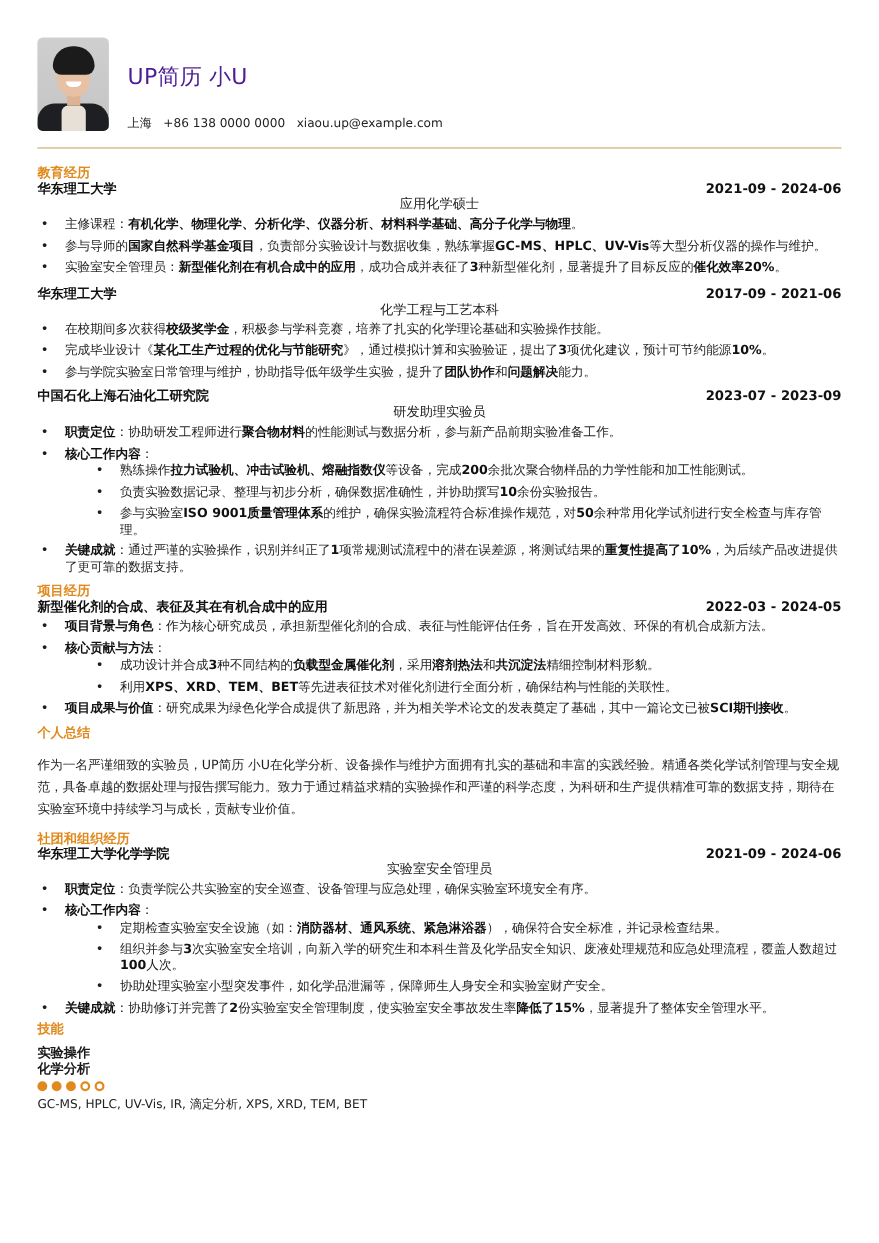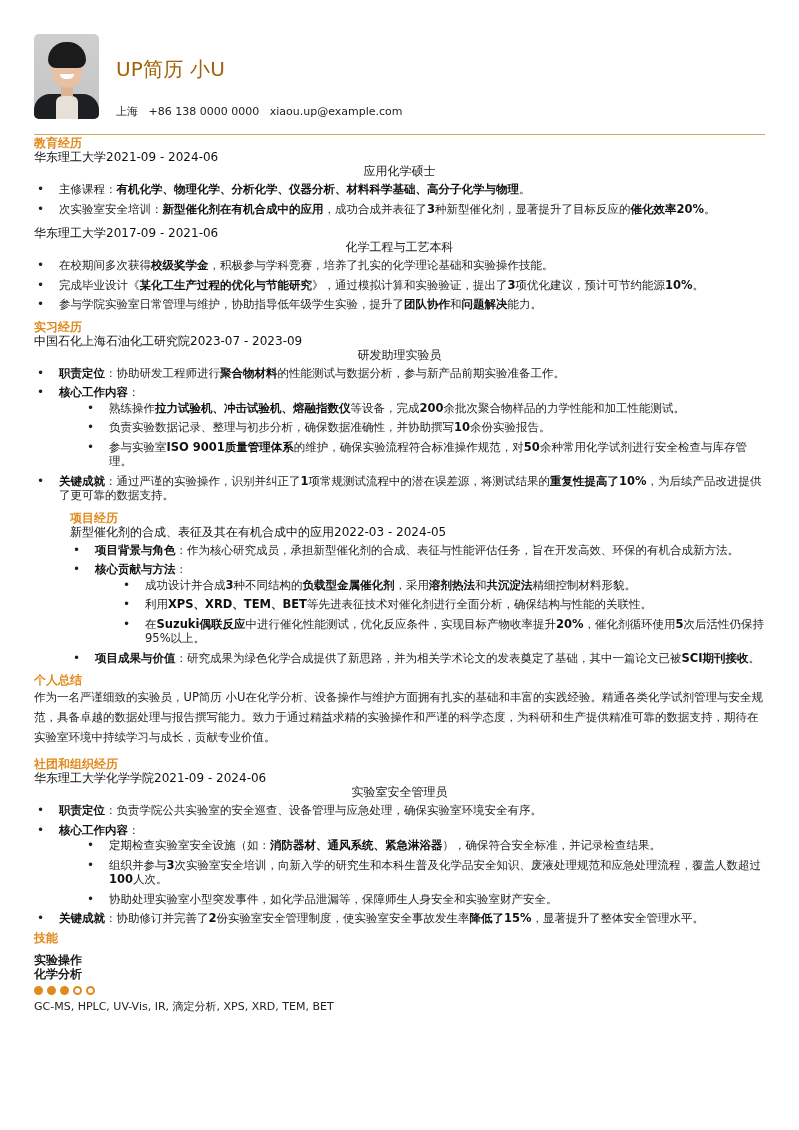--- a/index.html
+++ b/index.html
@@ -13,35 +13,35 @@
                  border-radius:18px 18px 8px 8px; }
   .photo .face { position:absolute; left:18px; top:16px; width:30px; height:38px; background:#e8c0a3;
                  border-radius:14px 14px 16px 16px; }
   .photo .smile { position:absolute; left:26px; top:40px; width:14px; height:5px; background:#fff;
                   border-radius:0 0 7px 7px; }
   .photo .neck { position:absolute; left:27px; top:52px; width:12px; height:10px; background:#ddb396; }
   .photo .jacket { position:absolute; left:0; top:60px; width:65px; height:30px; background:#1e1f22;
                    border-radius:16px 16px 0 0; }
   .photo .shirt { position:absolute; left:22px; top:62px; width:22px; height:26px; background:#e6e0d6;
                   border-radius:6px 6px 0 0; }
-  .name { position:absolute; left:82px; top:56px; font-size:20px; font-weight:normal; color:#a16207; letter-spacing:0.2px; }
+  .name { position:absolute; left:82px; top:56px; font-size:20px; font-weight:normal; color:#4c1d95; letter-spacing:0.2px; }
   .contact { position:absolute; left:82px; top:104px; font-size:11px; color:#222; }
   .contact span { margin-right:7px; }
   .divider { position:absolute; left:0; top:134px; width:731px; height:1px; background:#c9a860; }
 
   .section-title { color:#e08a1e; font-size:12px; font-weight:bold; line-height:14px; margin-top:0; }
-  .entry-head { display:flex; font-size:12px; font-weight:normal; line-height:14px; color:#111; }
+  .entry-head { display:flex; justify-content:space-between; font-size:12px; font-weight:bold; line-height:14px; color:#111; }
   .entry-sub { display:flex; justify-content:center; font-size:12px; line-height:14px; color:#222; }
   ul { margin:4px 0 0 0; padding:0; list-style:none; }
   li { position:relative; padding-left:25px; font-size:11.5px; line-height:14.5px; margin-bottom:5px; color:#1e1e1e; }
   li::before { content:"•"; position:absolute; left:3px; top:0; font-size:12px; }
   ul.sub { margin-top:1px; }
   ul.sub li { padding-left:25px; margin-left:25px; margin-bottom:5px; }
   b { font-weight:bold; color:#111; }
-  .para { font-size:11.5px; line-height:20px; color:#1e1e1e; margin-top:0; }
+  .para { font-size:11.5px; line-height:20px; color:#1e1e1e; margin-top:12px; }
   .skill-name { font-size:12px; font-weight:bold; line-height:14px; }
   .dots { display:flex; gap:4px; margin:5px 0 5px 0; }
   .dot { width:9px; height:9px; border-radius:50%; border:2px solid #e08a1e; box-sizing:border-box; }
   .dot.on { background:#e08a1e; }
   .skill-desc { font-size:11px; line-height:14px; color:#222; }
 </style>
 </head>
 <body>
 
 <div class="page">
@@ -57,35 +57,36 @@
     </div>
     <div class="name">UP简历 小U</div>
     <div class="contact">
       <span>上海</span>
       <span>+86 138 0000 0000</span>
       <span>xiaou.up@example.com</span>
     </div>
     <div class="divider"></div>
   </div>
 
-  <div style="">
+  <div style="margin-top:14px;">
     <div class="section-title">教育经历</div>
 
     <div>
       <div class="entry-head">
         <span>华东理工大学</span>
         <span>2021-09 - 2024-06</span>
       </div>
       <div class="entry-sub">
         <span>应用化学</span>
         <span>硕士</span>
       </div>
       <ul>
         <li><span>主修课程：</span><b>有机化学、物理化学、分析化学、仪器分析、材料科学基础、高分子化学与物理</b><span>。</span></li>
-        <li><span>次实验室安全培训：</span><b>新型催化剂在有机合成中的应用</b><span>，成功合成并表征了</span><b>3</b><span>种新型催化剂，显著提升了目标反应的</span><b>催化效率20%</b><span>。</span></li>
+        <li><span>参与导师的</span><b>国家自然科学基金项目</b><span>，负责部分实验设计与数据收集，熟练掌握</span><b>GC-MS、HPLC、UV-Vis</b><span>等大型分析仪器的操作与维护。</span></li>
+        <li><span>实验室安全管理员：</span><b>新型催化剂在有机合成中的应用</b><span>，成功合成并表征了</span><b>3</b><span>种新型催化剂，显著提升了目标反应的</span><b>催化效率20%</b><span>。</span></li>
       </ul>
     </div>
 
     <div style="margin-top:10px;">
       <div class="entry-head">
         <span>华东理工大学</span>
         <span>2017-09 - 2021-06</span>
       </div>
       <div class="entry-sub">
         <span>化学工程与工艺</span>
@@ -93,54 +94,52 @@
       </div>
       <ul>
         <li><span>在校期间多次获得</span><b>校级奖学金</b><span>，积极参与学科竞赛，培养了扎实的化学理论基础和实验操作技能。</span></li>
         <li><span>完成毕业设计《</span><b>某化工生产过程的优化与节能研究</b><span>》，通过模拟计算和实验验证，提出了</span><b>3</b><span>项优化建议，预计可节约能源</span><b>10%</b><span>。</span></li>
         <li><span>参与学院实验室日常管理与维护，协助指导低年级学生实验，提升了</span><b>团队协作</b><span>和</span><b>问题解决</b><span>能力。</span></li>
       </ul>
     </div>
   </div>
 
   <div style="margin-top:8px;">
-    <div class="section-title">实习经历</div>
     <div class="entry-head">
       <span>中国石化上海石油化工研究院</span>
       <span>2023-07 - 2023-09</span>
     </div>
     <div class="entry-sub">
       <span>研发助理实验员</span>
     </div>
     <ul>
       <li><b>职责定位</b><span>：协助研发工程师进行</span><b>聚合物材料</b><span>的性能测试与数据分析，参与新产品前期实验准备工作。</span></li>
       <li><b>核心工作内容</b><span>：</span>
         <ul class="sub">
           <li><span>熟练操作</span><b>拉力试验机、冲击试验机、熔融指数仪</b><span>等设备，完成</span><b>200</b><span>余批次聚合物样品的力学性能和加工性能测试。</span></li>
           <li><span>负责实验数据记录、整理与初步分析，确保数据准确性，并协助撰写</span><b>10</b><span>余份实验报告。</span></li>
           <li><span>参与实验室</span><b>ISO 9001质量管理体系</b><span>的维护，确保实验流程符合标准操作规范，对</span><b>50</b><span>余种常用化学试剂进行安全检查与库存管理。</span></li>
         </ul>
       </li>
       <li><b>关键成就</b><span>：通过严谨的实验操作，识别并纠正了</span><b>1</b><span>项常规测试流程中的潜在误差源，将测试结果的</span><b>重复性提高了10%</b><span>，为后续产品改进提供了更可靠的数据支持。</span></li>
     </ul>
   </div>
 
-  <div style="margin-top:8px;margin-left:36px;">
+  <div style="margin-top:8px;">
     <div class="section-title">项目经历</div>
     <div class="entry-head">
       <span>新型催化剂的合成、表征及其在有机合成中的应用</span>
       <span>2022-03 - 2024-05</span>
     </div>
     <ul>
       <li><b>项目背景与角色</b><span>：作为核心研究成员，承担新型催化剂的合成、表征与性能评估任务，旨在开发高效、环保的有机合成新方法。</span></li>
       <li><b>核心贡献与方法</b><span>：</span>
         <ul class="sub">
           <li><span>成功设计并合成</span><b>3</b><span>种不同结构的</span><b>负载型金属催化剂</b><span>，采用</span><b>溶剂热法</b><span>和</span><b>共沉淀法</b><span>精细控制材料形貌。</span></li>
           <li><span>利用</span><b>XPS、XRD、TEM、BET</b><span>等先进表征技术对催化剂进行全面分析，确保结构与性能的关联性。</span></li>
-          <li><span>在</span><b>Suzuki偶联反应</b><span>中进行催化性能测试，优化反应条件，实现目标产物收率提升</span><b>20%</b><span>，催化剂循环使用</span><b>5</b><span>次后活性仍保持95%以上。</span></li>
         </ul>
       </li>
       <li><b>项目成果与价值</b><span>：研究成果为绿色化学合成提供了新思路，并为相关学术论文的发表奠定了基础，其中一篇论文已被</span><b>SCI期刊接收</b><span>。</span></li>
     </ul>
   </div>
 
   <div style="margin-top:8px;">
     <div class="section-title">个人总结</div>
     <div class="para">作为一名严谨细致的实验员，UP简历 小U在化学分析、设备操作与维护方面拥有扎实的基础和丰富的实践经验。精通各类化学试剂管理与安全规范，具备卓越的数据处理与报告撰写能力。致力于通过精益求精的实验操作和严谨的科学态度，为科研和生产提供精准可靠的数据支持，期待在实验室环境中持续学习与成长，贡献专业价值。</div>
   </div>

